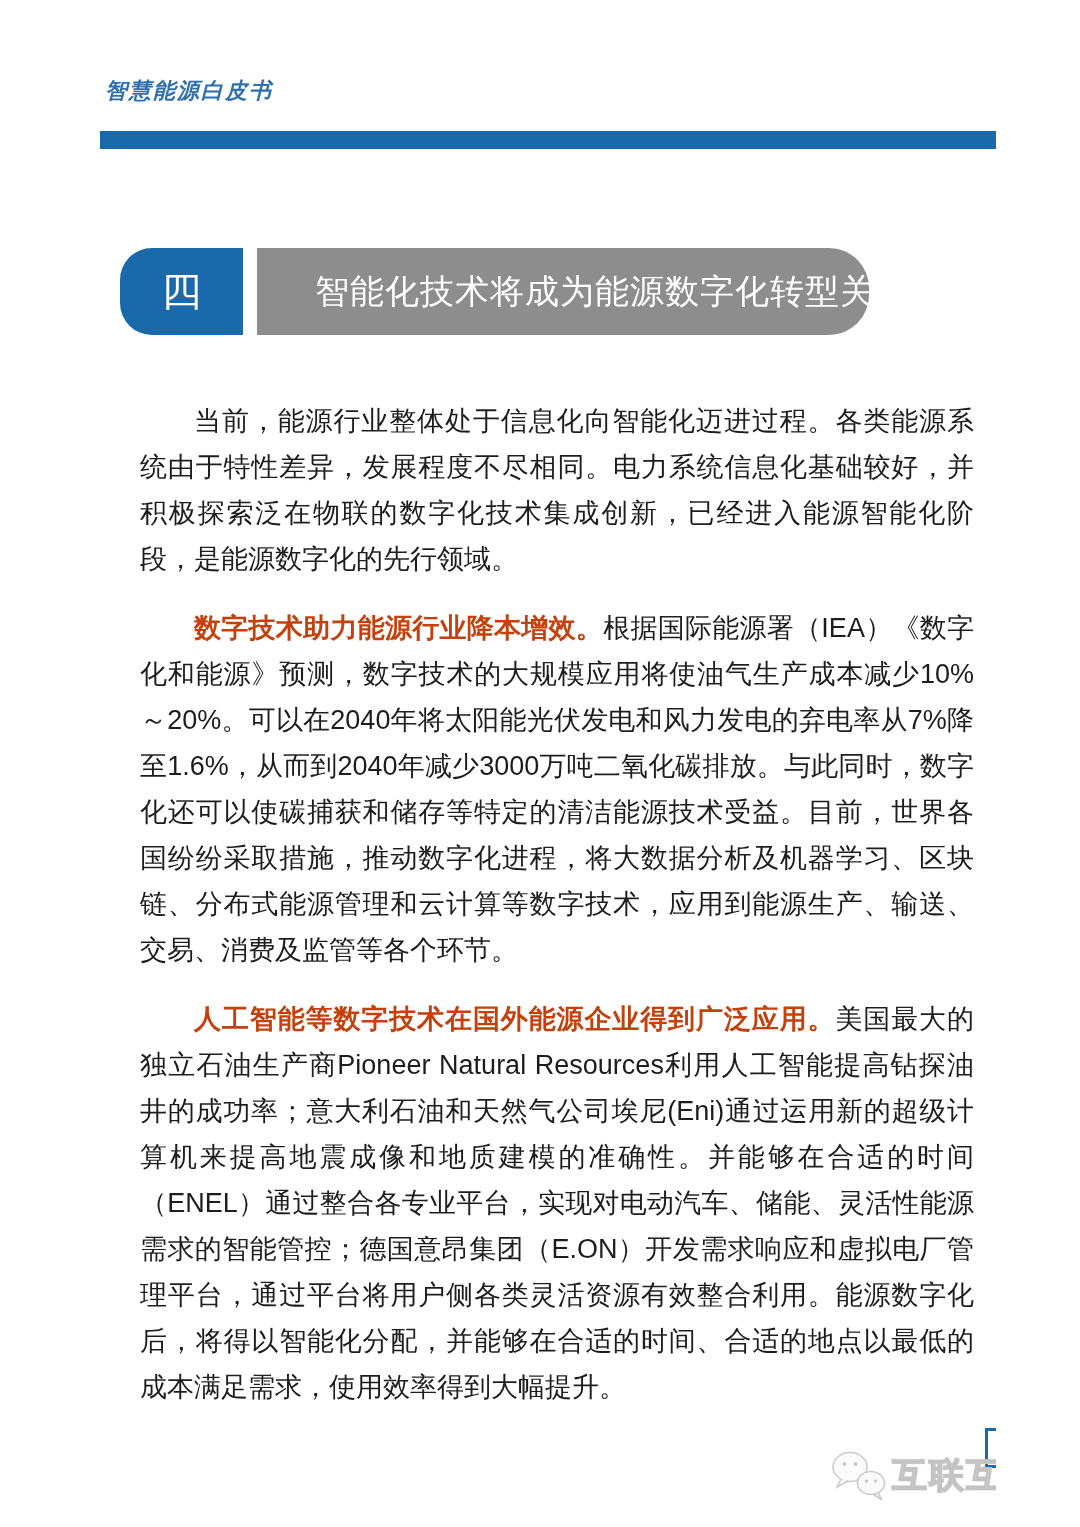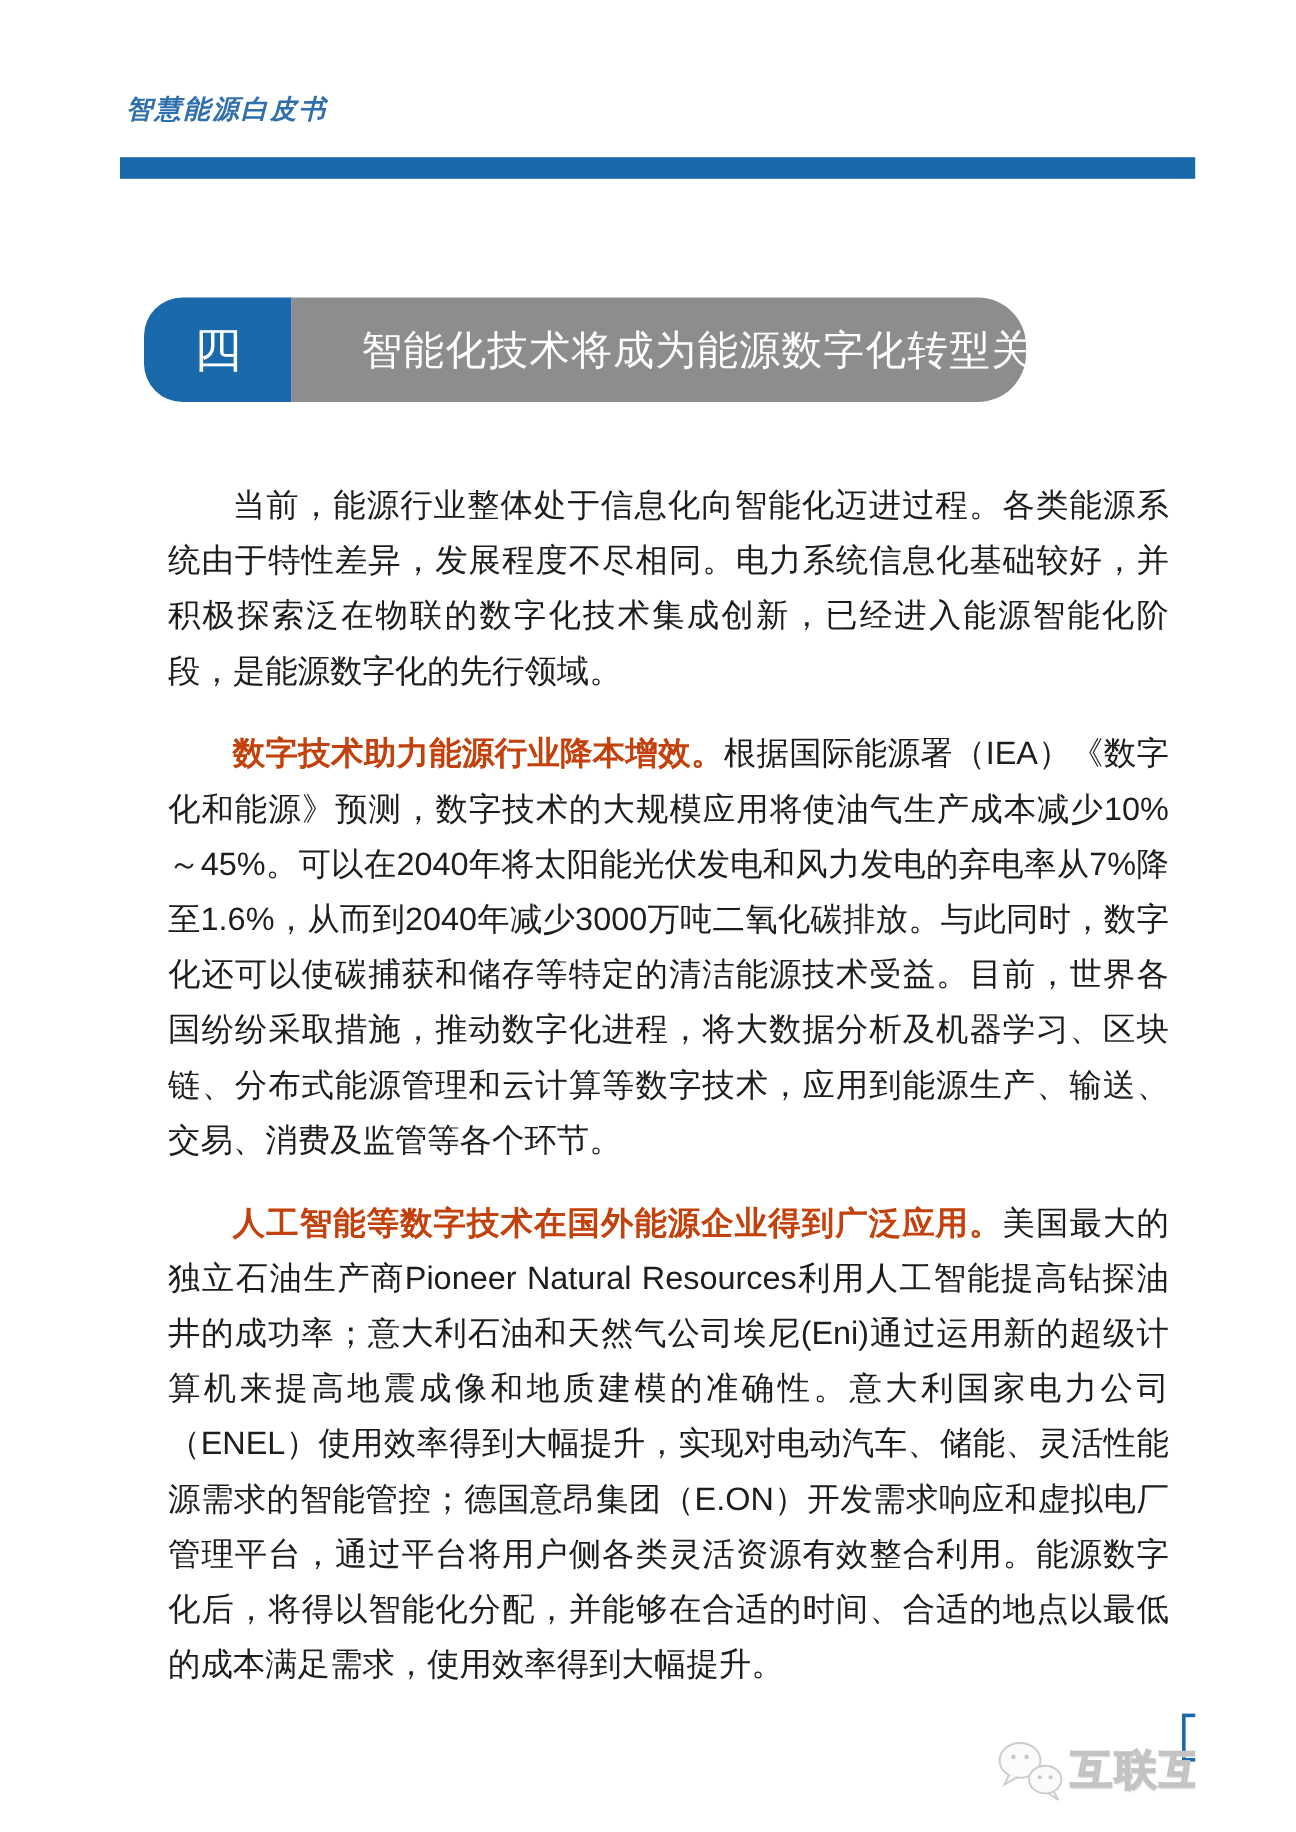--- a/index.html
+++ b/index.html
@@ -47,20 +47,21 @@
   }
   .banner-title {
     width:612px; height:87px;
     background:#8d8d8d;
     border-radius:0 40px 40px 0;
     color:#ffffff; font-size:34px;
     display:flex; align-items:center;
     padding-left:58px;
     letter-spacing:1px;
     white-space:nowrap;
+    margin-left:14px;
   }
 
   
   .bodytext {
     position:absolute; left:140px; top:398px;
     width:848px;
     font-size:27px; line-height:46px;
     color:#1d1d1d;
     text-align:justify;
   }
@@ -104,22 +105,22 @@
   <div class="hdr-left">智慧能源白皮书</div>
   <div class="hdr-rule"></div>
 
   <div class="banner">
     <div class="banner-num">四</div>
     <div class="banner-title">智能化技术将成为能源数字化转型关键</div>
   </div>
 
   <div class="bodytext">
     <p><span class="lead"></span><span>当前，能源行业整体处于信息化向智能化迈进过程。各类能源系统由于特性差异，发展程度不尽相同。电力系统信息化基础较好，并积极探索泛在物联的数字化技术集成创新，已经进入能源智能化阶段，是能源数字化的先行领域。</span></p>
-    <p><span class="lead">数字技术助力能源行业降本增效。</span><span>根据国际能源署（IEA）《数字化和能源》预测，数字技术的大规模应用将使油气生产成本减少10%～45%。可以在2040年将太阳能光伏发电和风力发电的弃电率从7%降至1.6%，从而到2040年减少3000万吨二氧化碳排放。与此同时，数字化还可以使碳捕获和储存等特定的清洁能源技术受益。目前，世界各国纷纷采取措施，推动数字化进程，将大数据分析及机器学习、区块链、分布式能源管理和云计算等数字技术，应用到能源生产、输送、交易、消费及监管等各个环节。</span></p>
-    <p><span class="lead">人工智能等数字技术在国外能源企业得到广泛应用。</span><span>美国最大的独立石油生产商Pioneer Natural Resources利用人工智能提高钻探油井的成功率；意大利石油和天然气公司埃尼(Eni)通过运用新的超级计算机来提高地震成像和地质建模的准确性。意大利国家电力公司（ENEL）使用效率得到大幅提升，实现对电动汽车、储能、灵活性能源需求的智能管控；德国意昂集团（E.ON）开发需求响应和虚拟电厂管理平台，通过平台将用户侧各类灵活资源有效整合利用。能源数字化后，将得以智能化分配，并能够在合适的时间、合适的地点以最低的成本满足需求，使用效率得到大幅提升。</span></p>
+    <p><span class="lead">数字技术助力能源行业降本增效。</span><span>根据国际能源署（IEA）《数字化和能源》预测，数字技术的大规模应用将使油气生产成本减少10%～20%。可以在2040年将太阳能光伏发电和风力发电的弃电率从7%降至1.6%，从而到2040年减少3000万吨二氧化碳排放。与此同时，数字化还可以使碳捕获和储存等特定的清洁能源技术受益。目前，世界各国纷纷采取措施，推动数字化进程，将大数据分析及机器学习、区块链、分布式能源管理和云计算等数字技术，应用到能源生产、输送、交易、消费及监管等各个环节。</span></p>
+    <p><span class="lead">人工智能等数字技术在国外能源企业得到广泛应用。</span><span>美国最大的独立石油生产商Pioneer Natural Resources利用人工智能提高钻探油井的成功率；意大利石油和天然气公司埃尼(Eni)通过运用新的超级计算机来提高地震成像和地质建模的准确性。并能够在合适的时间（ENEL）通过整合各专业平台，实现对电动汽车、储能、灵活性能源需求的智能管控；德国意昂集团（E.ON）开发需求响应和虚拟电厂管理平台，通过平台将用户侧各类灵活资源有效整合利用。能源数字化后，将得以智能化分配，并能够在合适的时间、合适的地点以最低的成本满足需求，使用效率得到大幅提升。</span></p>
   </div>
 
   <div class="pagenum-outline"></div>
   <div class="pagenum-solid">9</div>
 
   <div class="watermark">
     <svg class="wm-logo" viewBox="0 0 64 58" xmlns="http://www.w3.org/2000/svg">
       <g fill="#fbfbfb" stroke="#cccccc" stroke-width="1.6">
         <ellipse cx="22" cy="21" rx="17" ry="14.5"></ellipse>
         <path d="M13 33 L9 41 L20 35 Z" stroke="none" fill="#fbfbfb"></path>

